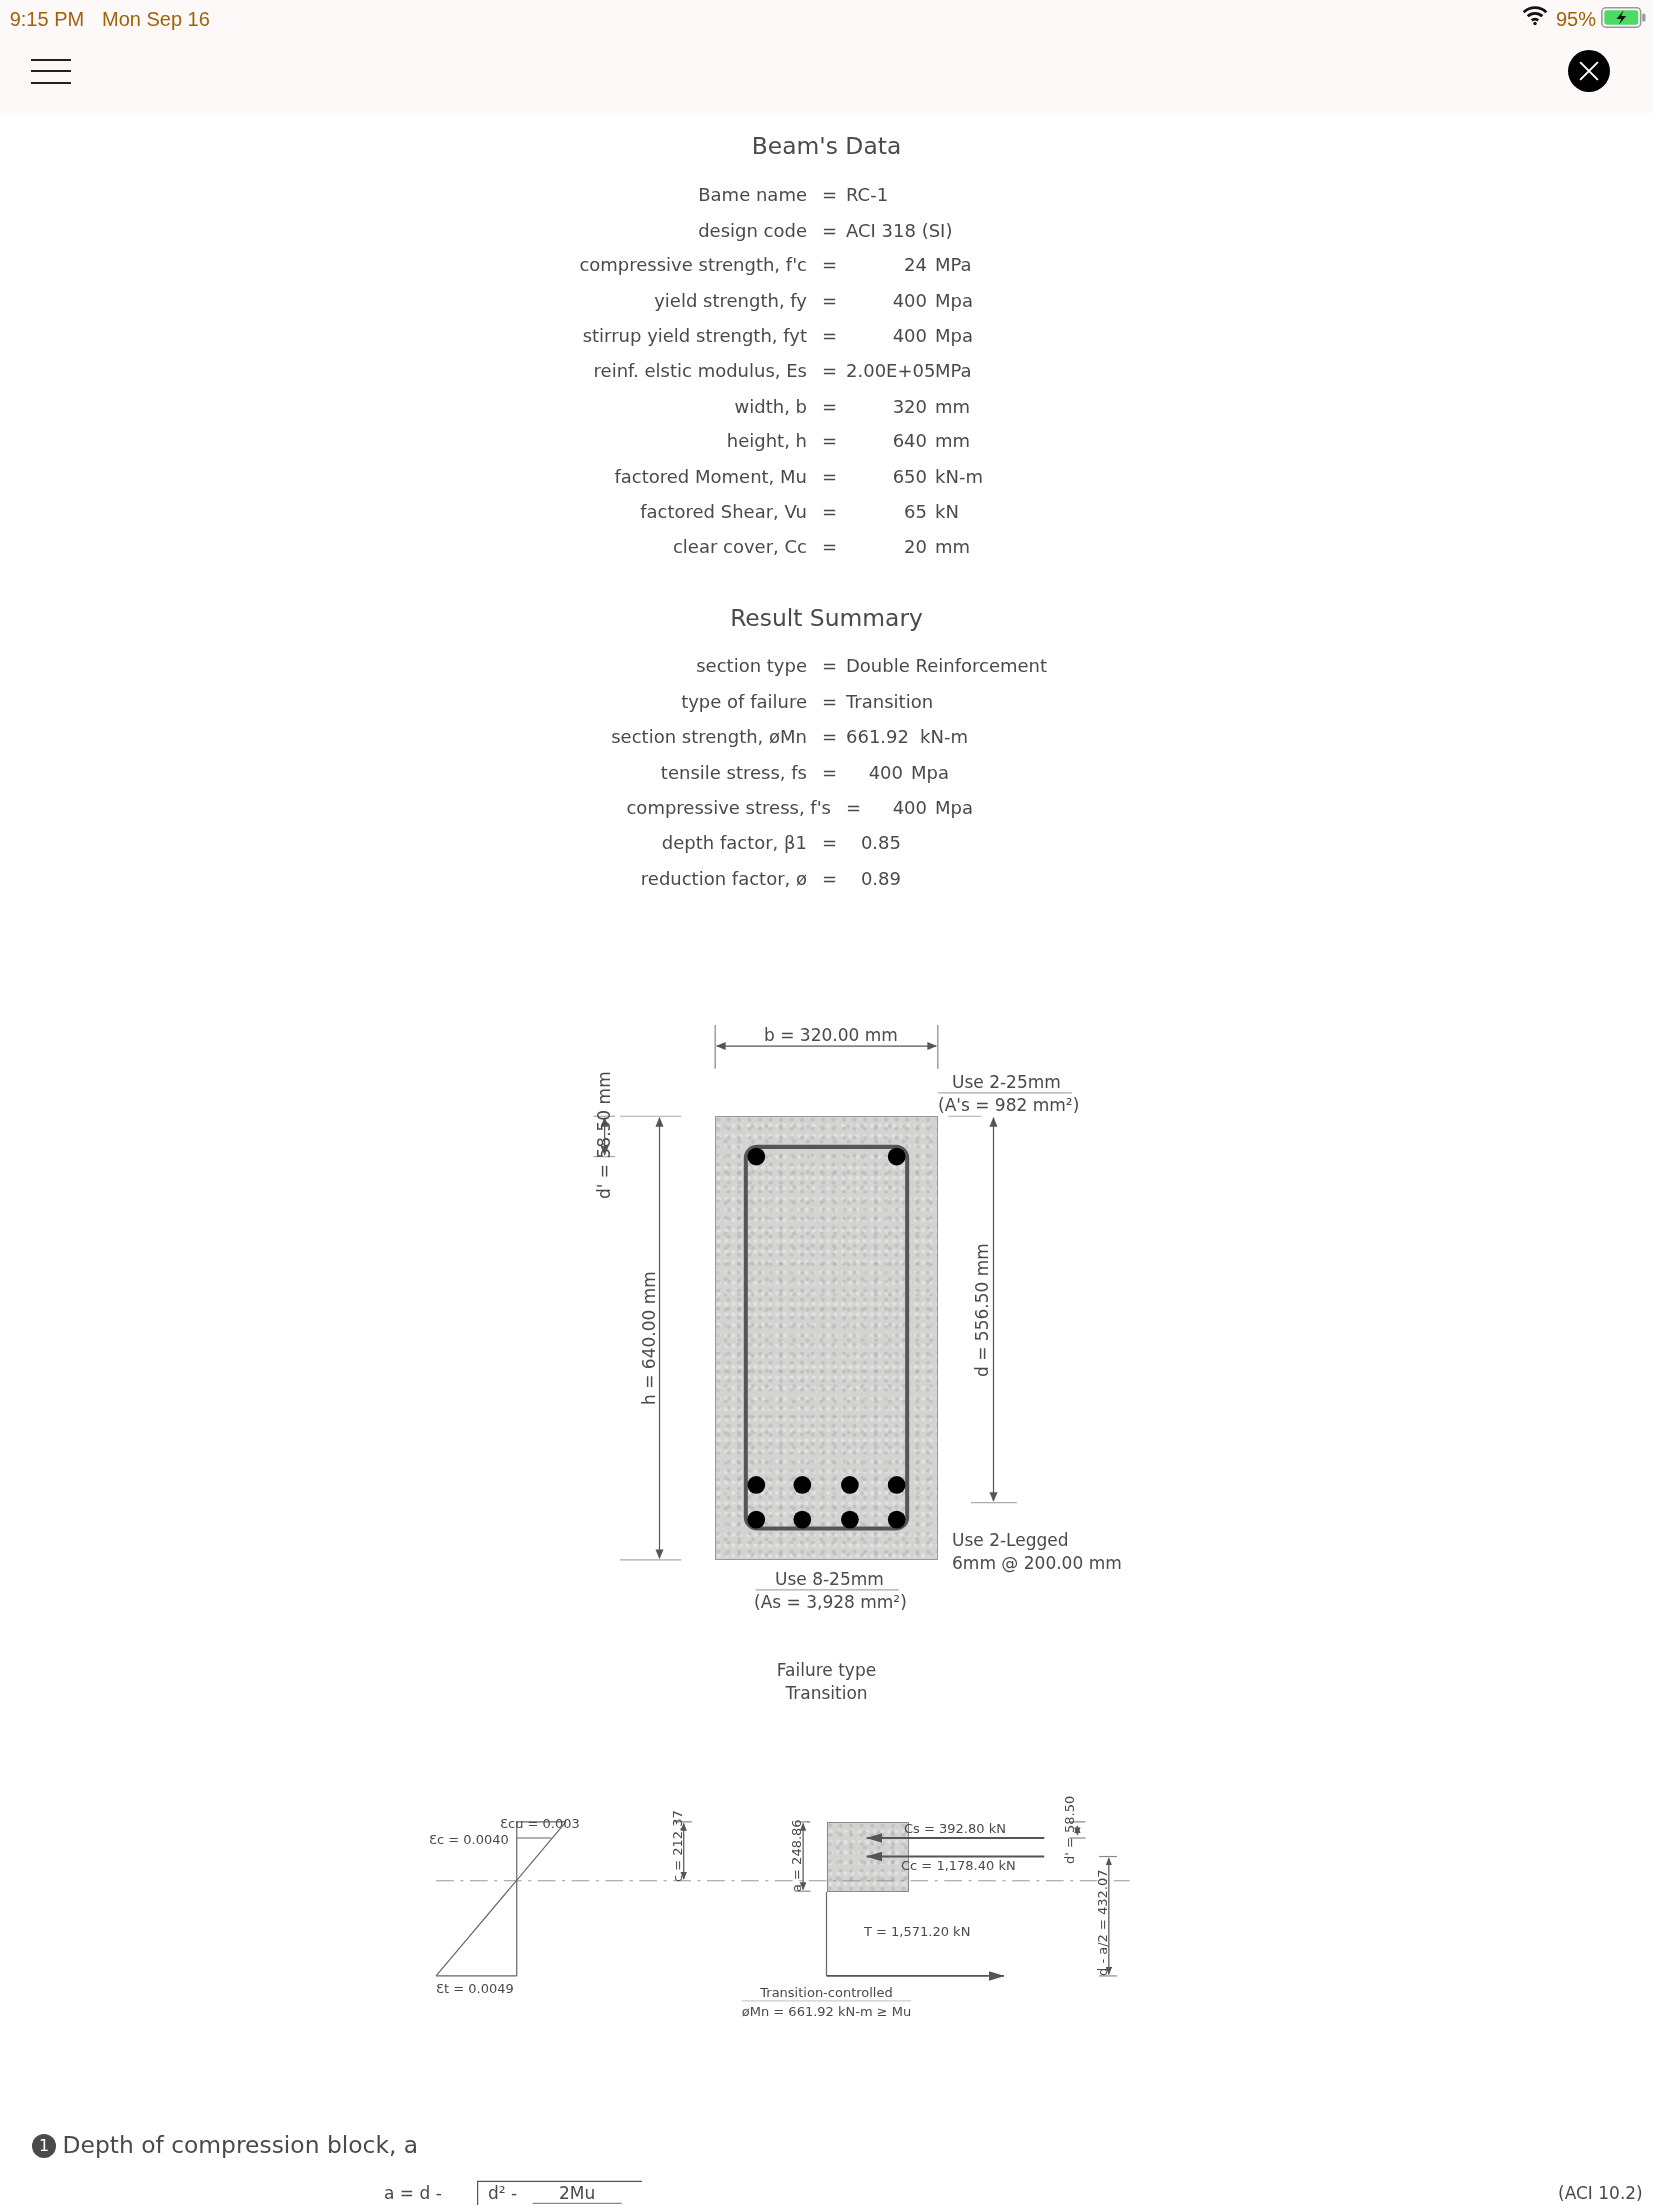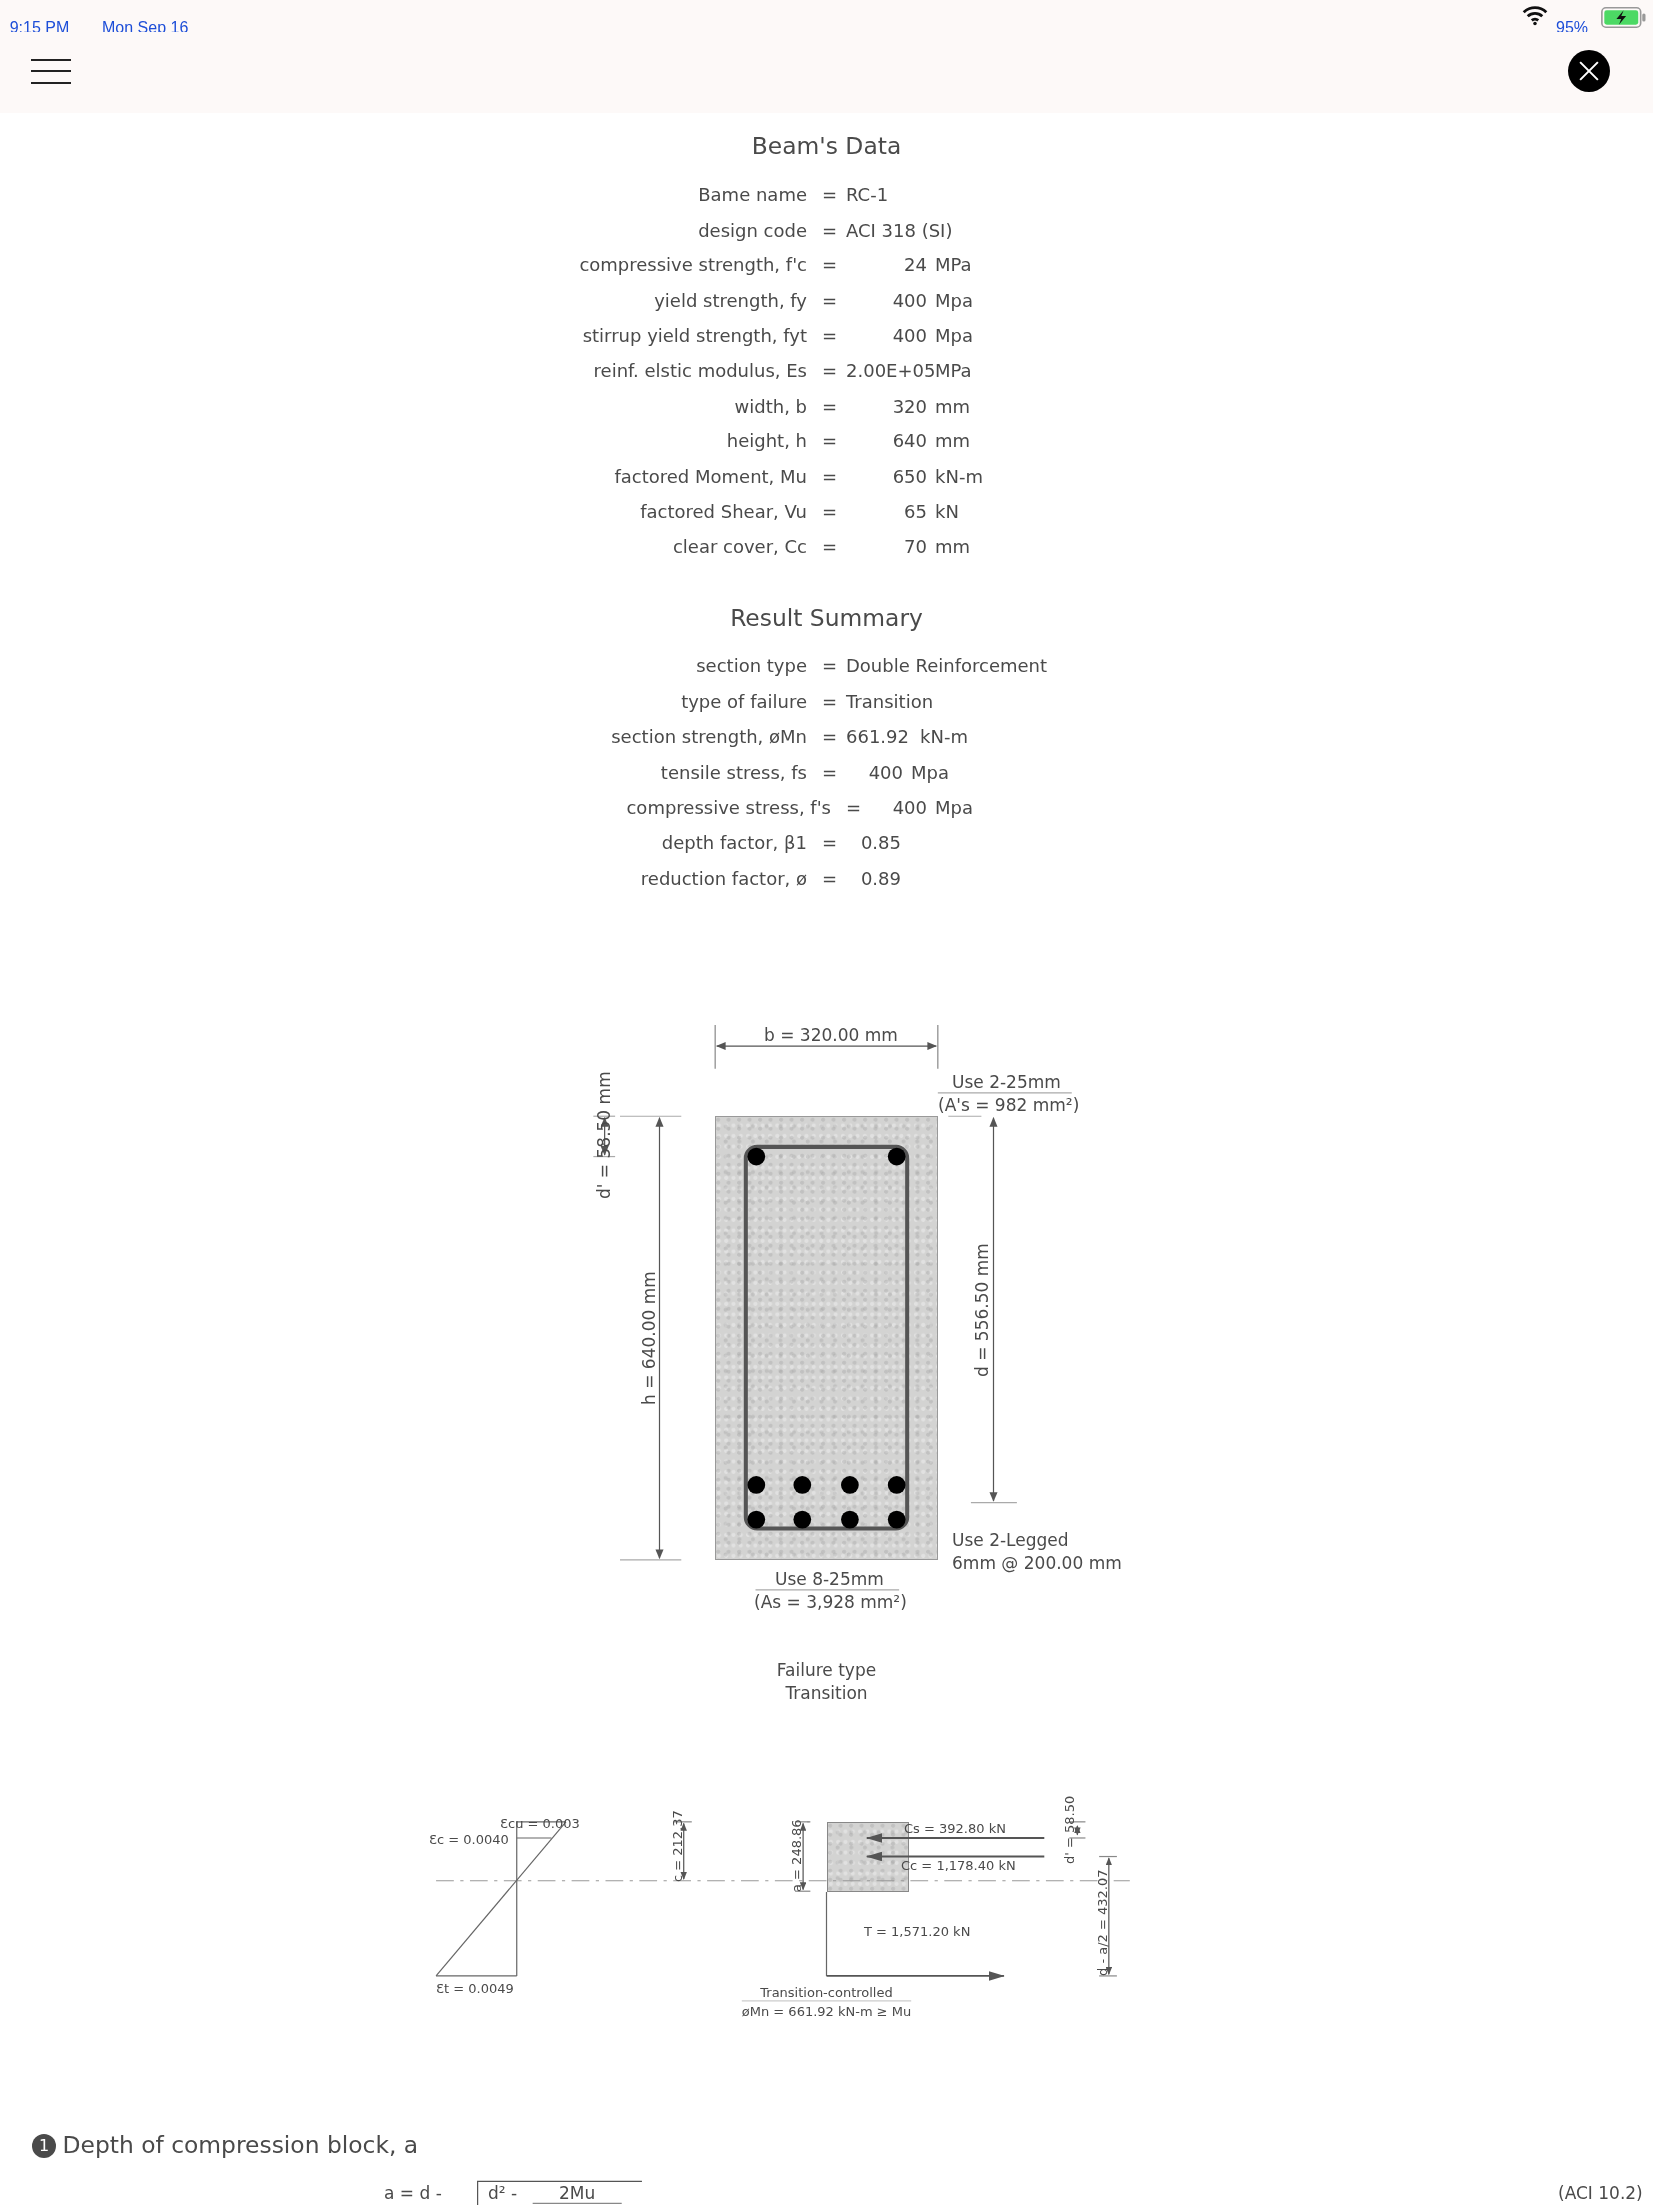--- a/index.html
+++ b/index.html
@@ -4,21 +4,21 @@
 <style>
   html, body { margin:0; padding:0; }
   body {
     width:1653px; height:2205px; position:relative; overflow:hidden;
     background:#ffffff; color:#4a4a4a;
     font-family:"DejaVu Sans", sans-serif;
   }
   .abs { position:absolute; }
   
   #statusbar { left:0; top:0; width:1653px; height:32px; background:#fdf9f8; }
-  .sb-text { font-family:"Liberation Sans", sans-serif; font-size:16px; color:#1d4ed8; top:19px; }
+  .sb-text { font-family:"Liberation Sans", sans-serif; font-size:20px; color:#a16207; top:8px; }
   
   #header { left:0; top:32px; width:1653px; height:81px; background:#fdf9f8; }
   #title { left:0; width:1653px; top:18px; text-align:center; font-family:"Liberation Sans", sans-serif; font-size:32px; color:#111; }
   #menu-btn { left:31px; top:22.6px; width:42px; height:32px; cursor:pointer; }
   #menu-btn span { position:absolute; left:0; width:40px; height:2.4px; background:#222; }
   #close-btn { left:1568px; top:18px; width:42px; height:42px; border-radius:50%; background:#000; cursor:pointer; }
   
   .sec-title { width:1653px; left:0; text-align:center; font-size:23.4px; color:#4a4a4a; }
   .row { position:absolute; left:0; width:1653px; height:32px; font-size:18px; color:#4a4a4a; }
   .row .lbl { position:absolute; right:846px; white-space:nowrap; }
@@ -134,21 +134,21 @@
   </div>
   <div class="row" style="top:501px;">
     <span class="lbl">factored Shear, Vu</span>
       <span class="eq">=</span>
     <span class="val r">65</span>
       <span class="unit">kN</span>
   </div>
   <div class="row" style="top:536px;">
     <span class="lbl">clear cover, Cc</span>
       <span class="eq">=</span>
-    <span class="val r">70</span>
+    <span class="val r">20</span>
       <span class="unit">mm</span>
   </div>
 </div>
 
 <div class="abs sec-title" style="top:604px;">Result Summary</div>
 <div id="result-rows">
   <div class="row" style="top:655px;">
     <span class="lbl">section type</span>
       <span class="eq">=</span>
     <span class="val l">Double Reinforcement</span>

